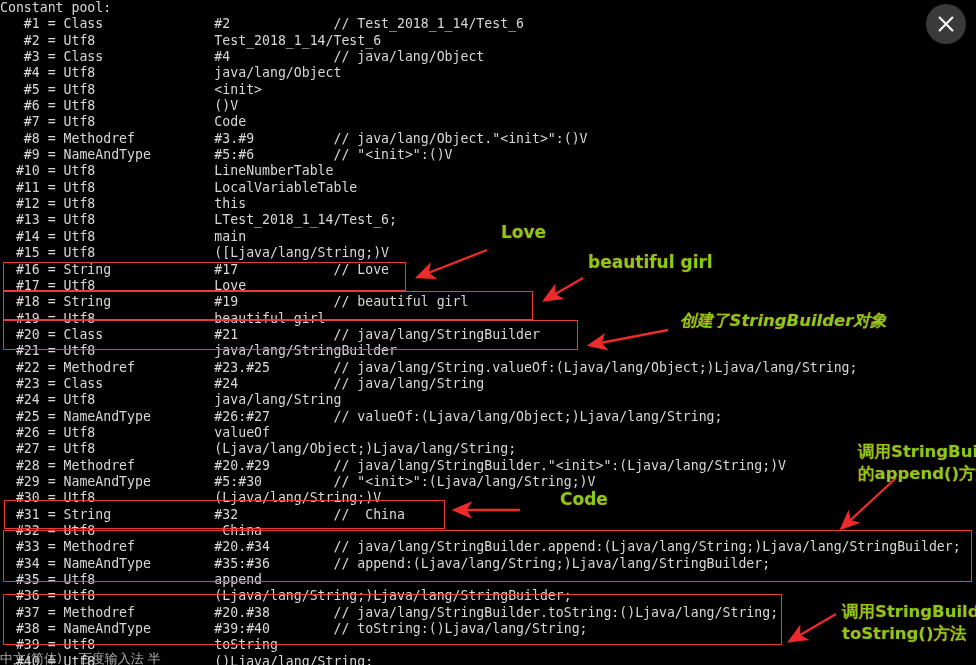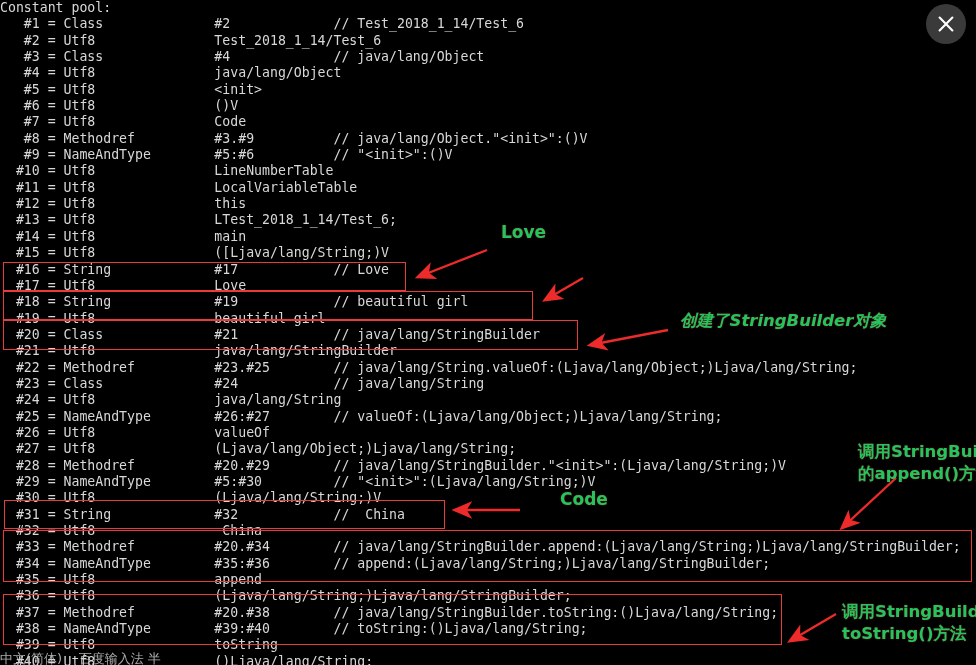--- a/index.html
+++ b/index.html
@@ -48,21 +48,21 @@
     pointer-events:none;
   }
   .anno-box{
     position:absolute;
     border:1.6px solid #e83b3b;
     box-sizing:border-box;
     background:transparent;
   }
   .anno-label{
     position:absolute;
-    color:#22c55e;
+    color:#84cc16;
     font-family:"DejaVu Sans","Liberation Sans",sans-serif;
     font-size:17px;
     font-weight:600;
     white-space:pre;
     line-height:21px;
     text-shadow:0 0 2px rgba(240,40,40,.55);
     padding-left:40px;
   }
   .anno-label.cn{ font-size:16.5px; line-height:22px; }
   #annotations svg{
@@ -113,20 +113,21 @@
     <path d="M668,330 L590,345" stroke="#ee2b2b" stroke-width="2.3" fill="none" marker-end="url(#ah)"></path>
 
     <path d="M520,510 L455,510" stroke="#ee2b2b" stroke-width="2.3" fill="none" marker-end="url(#ah)"></path>
 
     <path d="M896,478 L842,528" stroke="#ee2b2b" stroke-width="2.3" fill="none" marker-end="url(#ah)"></path>
 
     <path d="M836,614 L790,641" stroke="#ee2b2b" stroke-width="2.3" fill="none" marker-end="url(#ah)"></path>
   </svg>
 
   <div class="anno-label" style="left:461px; top:222px;">Love</div>
+  <div class="anno-label" style="left:548px; top:252px;">beautiful girl</div>
   <div class="anno-label cn" style="left:640px; top:310px;font-style:italic;">创建了StringBuilder对象</div>
   <div class="anno-label" style="left:520px; top:489px;">Code</div>
   <div class="anno-label cn" style="left:818px; top:441px;">调用StringBuilder
 的append()方法</div>
   <div class="anno-label cn" style="left:802px; top:601px;">调用StringBuilder的
 toString()方法</div>
 </div>
 
 <div id="close-btn">
   <svg width="20" height="20" viewBox="0 0 20 20">

